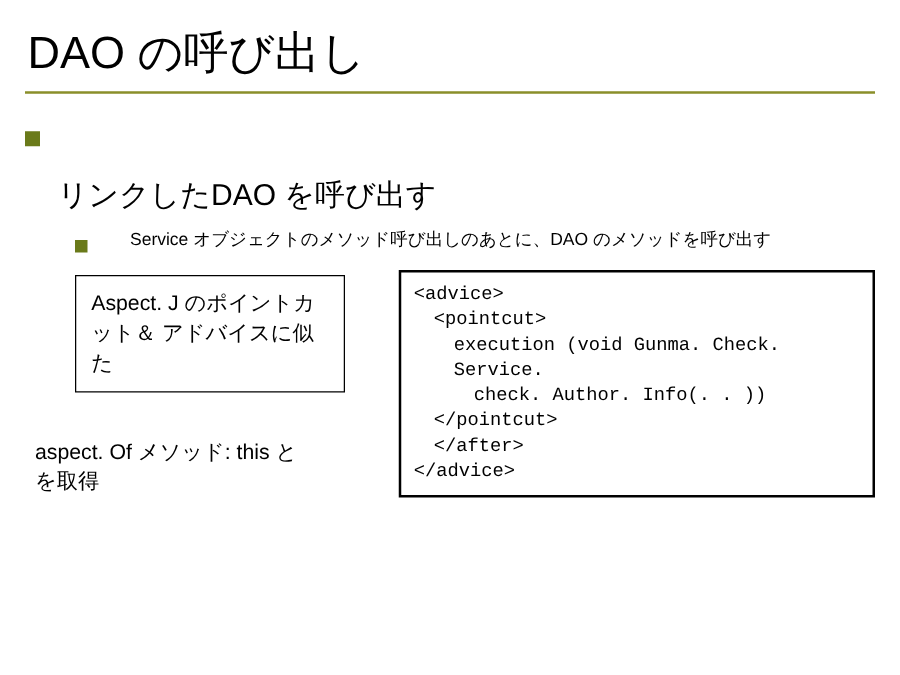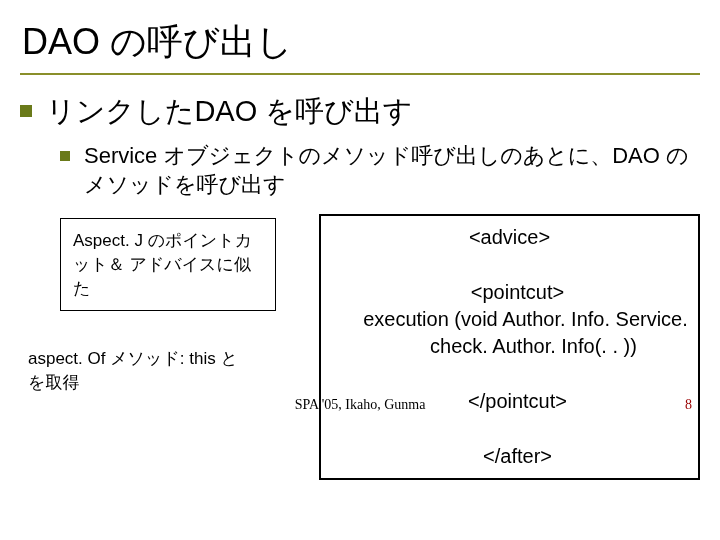--- a/index.html
+++ b/index.html
@@ -40,30 +40,32 @@
     background: #6a7a1a;
     flex: 0 0 auto;
     margin-top: 12px;
   }
   .sq.small {
     width: 10px;
     height: 10px;
     margin-top: 10px;
   }
   .b1-text {
-    font-size: 29px;
+    font-size: 24px;
     line-height: 1.3;
+    margin-top: 48px;
   }
   .b2 {
     margin-left: 40px;
     margin-top: 10px;
   }
   .b2-text {
-    font-size: 22px;
+    font-size: 14px;
     line-height: 1.35;
+    margin-left: 20px;
   }
   .lower {
     display: flex;
     margin-top: 14px;
     gap: 29px;
   }
   .left-col {
     flex: 0 0 270px;
     font-size: 17px;
     line-height: 1.4;
@@ -75,27 +77,26 @@
     width: 190px;
   }
   .aspect-note {
     margin-left: 8px;
     margin-top: 36px;
     font-size: 17px;
   }
   .code-box {
     border: 2px solid #000;
     padding: 8px 10px;
-    font-size: 20px;
+    font-size: 15px;
     line-height: 1.35;
-    font-family: Liberation Sans, sans-serif;
+    font-family: Liberation Mono, monospace;
     flex: 1;
-    text-align: center;
   }
-  .code-box .ind1 { padding-left: 16px; margin-top: 28px; }
+  .code-box .ind1 { padding-left: 16px; }
   .code-box .ind2 { padding-left: 32px; }
   .code-box .ind3 { padding-left: 48px; }
   .code-box .ind4 { padding-left: 76px; }
   .footer {
     position: absolute;
     bottom: 10px;
     left: 0;
     width: 720px;
     font-size: 14px;
     font-family: "Times New Roman", serif;
@@ -136,25 +137,22 @@
       </div>
       <div class="aspect-note">
         <div>aspect. Of メソッド: this と</div>
         <div>を取得</div>
       </div>
     </div>
 
     <div class="code-box">
       <div>&lt;advice&gt;</div>
       <div class="ind1">&lt;pointcut&gt;</div>
-      <div class="ind2">execution (void Author. Info. Service.</div>
+      <div class="ind2">execution (void Gunma. Check. Service.</div>
       <div class="ind3">check. Author. Info(. . ))</div>
       <div class="ind1">&lt;/pointcut&gt;</div>
       <div class="ind1">&lt;/after&gt;</div>
+      <div>&lt;/advice&gt;</div>
     </div>
   </div>
 
-  <div class="footer">
-    <div class="center">SPA '05, Ikaho, Gunma</div>
-    <div class="pagenum">8</div>
-  </div>
 
 </div>
 
 </body></html>

